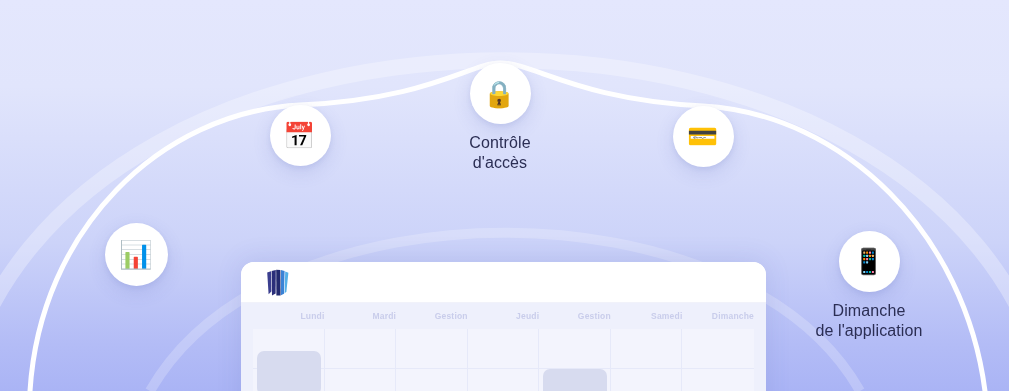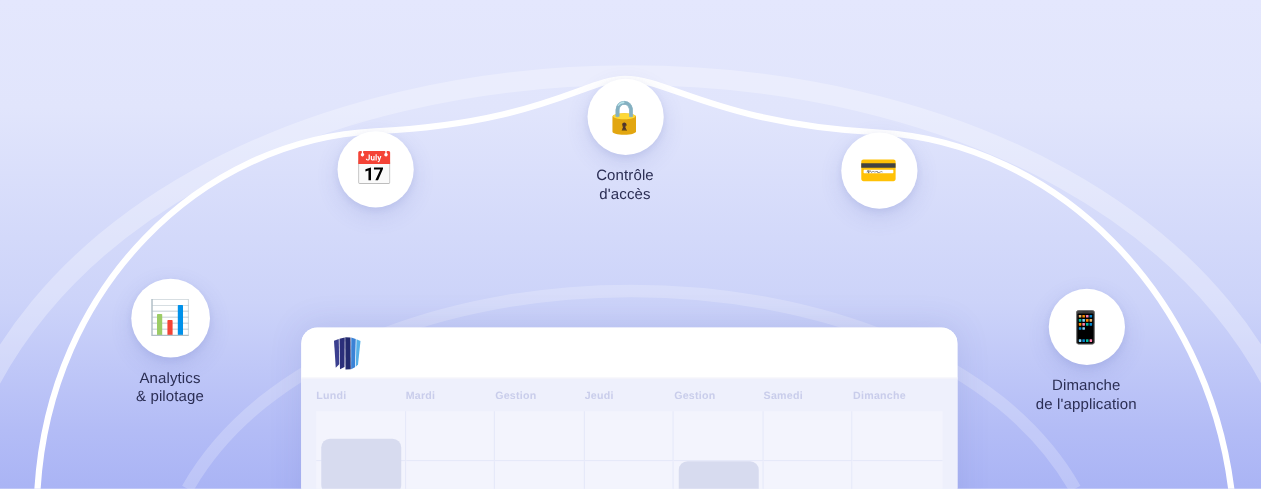--- a/index.html
+++ b/index.html
@@ -55,21 +55,21 @@
   .node-icon {
     line-height: 1;
     font-family: "DejaVu Sans", sans-serif;
     user-select: none;
   }
 
   .node-label {
     margin-top: 9px;
     text-align: center;
     color: #2b2e54;
-    font-size: 12px;
+    font-size: 16px;
     line-height: 1.27;
     font-weight: 500;
     letter-spacing: 0.1px;
     white-space: pre-line;
   }
 
   
   #node-analytics   { left: 136px; top: 223px; }
   #node-analytics .node-circle { width: 63px; height: 63px; }
   #node-analytics .node-icon   { font-size: 27px; }
@@ -121,21 +121,21 @@
   }
 
   .cal-headrow {
     display: flex;
     height: 26px;
     align-items: center;
   }
 
   .cal-headrow > div {
     flex: 1;
-    text-align: left;
+    text-align: right;
     font-size: 8.5px;
     font-weight: 700;
     color: #c9cdeb;
     letter-spacing: 0.2px;
   }
 
   .cal-grid {
     position: relative;
     display: flex;
     height: 120px;
@@ -176,22 +176,20 @@
 
     <path d="M 150 391 C 270 180 740 180 860 391" fill="none" stroke="#ffffff" stroke-opacity="0.22" stroke-width="10"></path>
 
     <path d="M 30 391 C 40 230 160 112 300 105 C 430 99 470 63 500 63 C 535 63 575 99 703 106 C 845 114 965 235 985 391" fill="none" stroke="#ffffff" stroke-width="5" stroke-linecap="round"></path>
   </svg>
 
   <div class="node" id="node-analytics">
     <div class="node-circle">
       <span class="node-icon">📊</span>
     </div>
-    <div class="node-label">Analytics
-&amp; pilotage</div>
   </div>
 
   <div class="node" id="node-plannings">
     <div class="node-circle">
       <span class="node-icon">📅</span>
     </div>
   </div>
 
   <div class="node" id="node-controle">
     <div class="node-circle">

